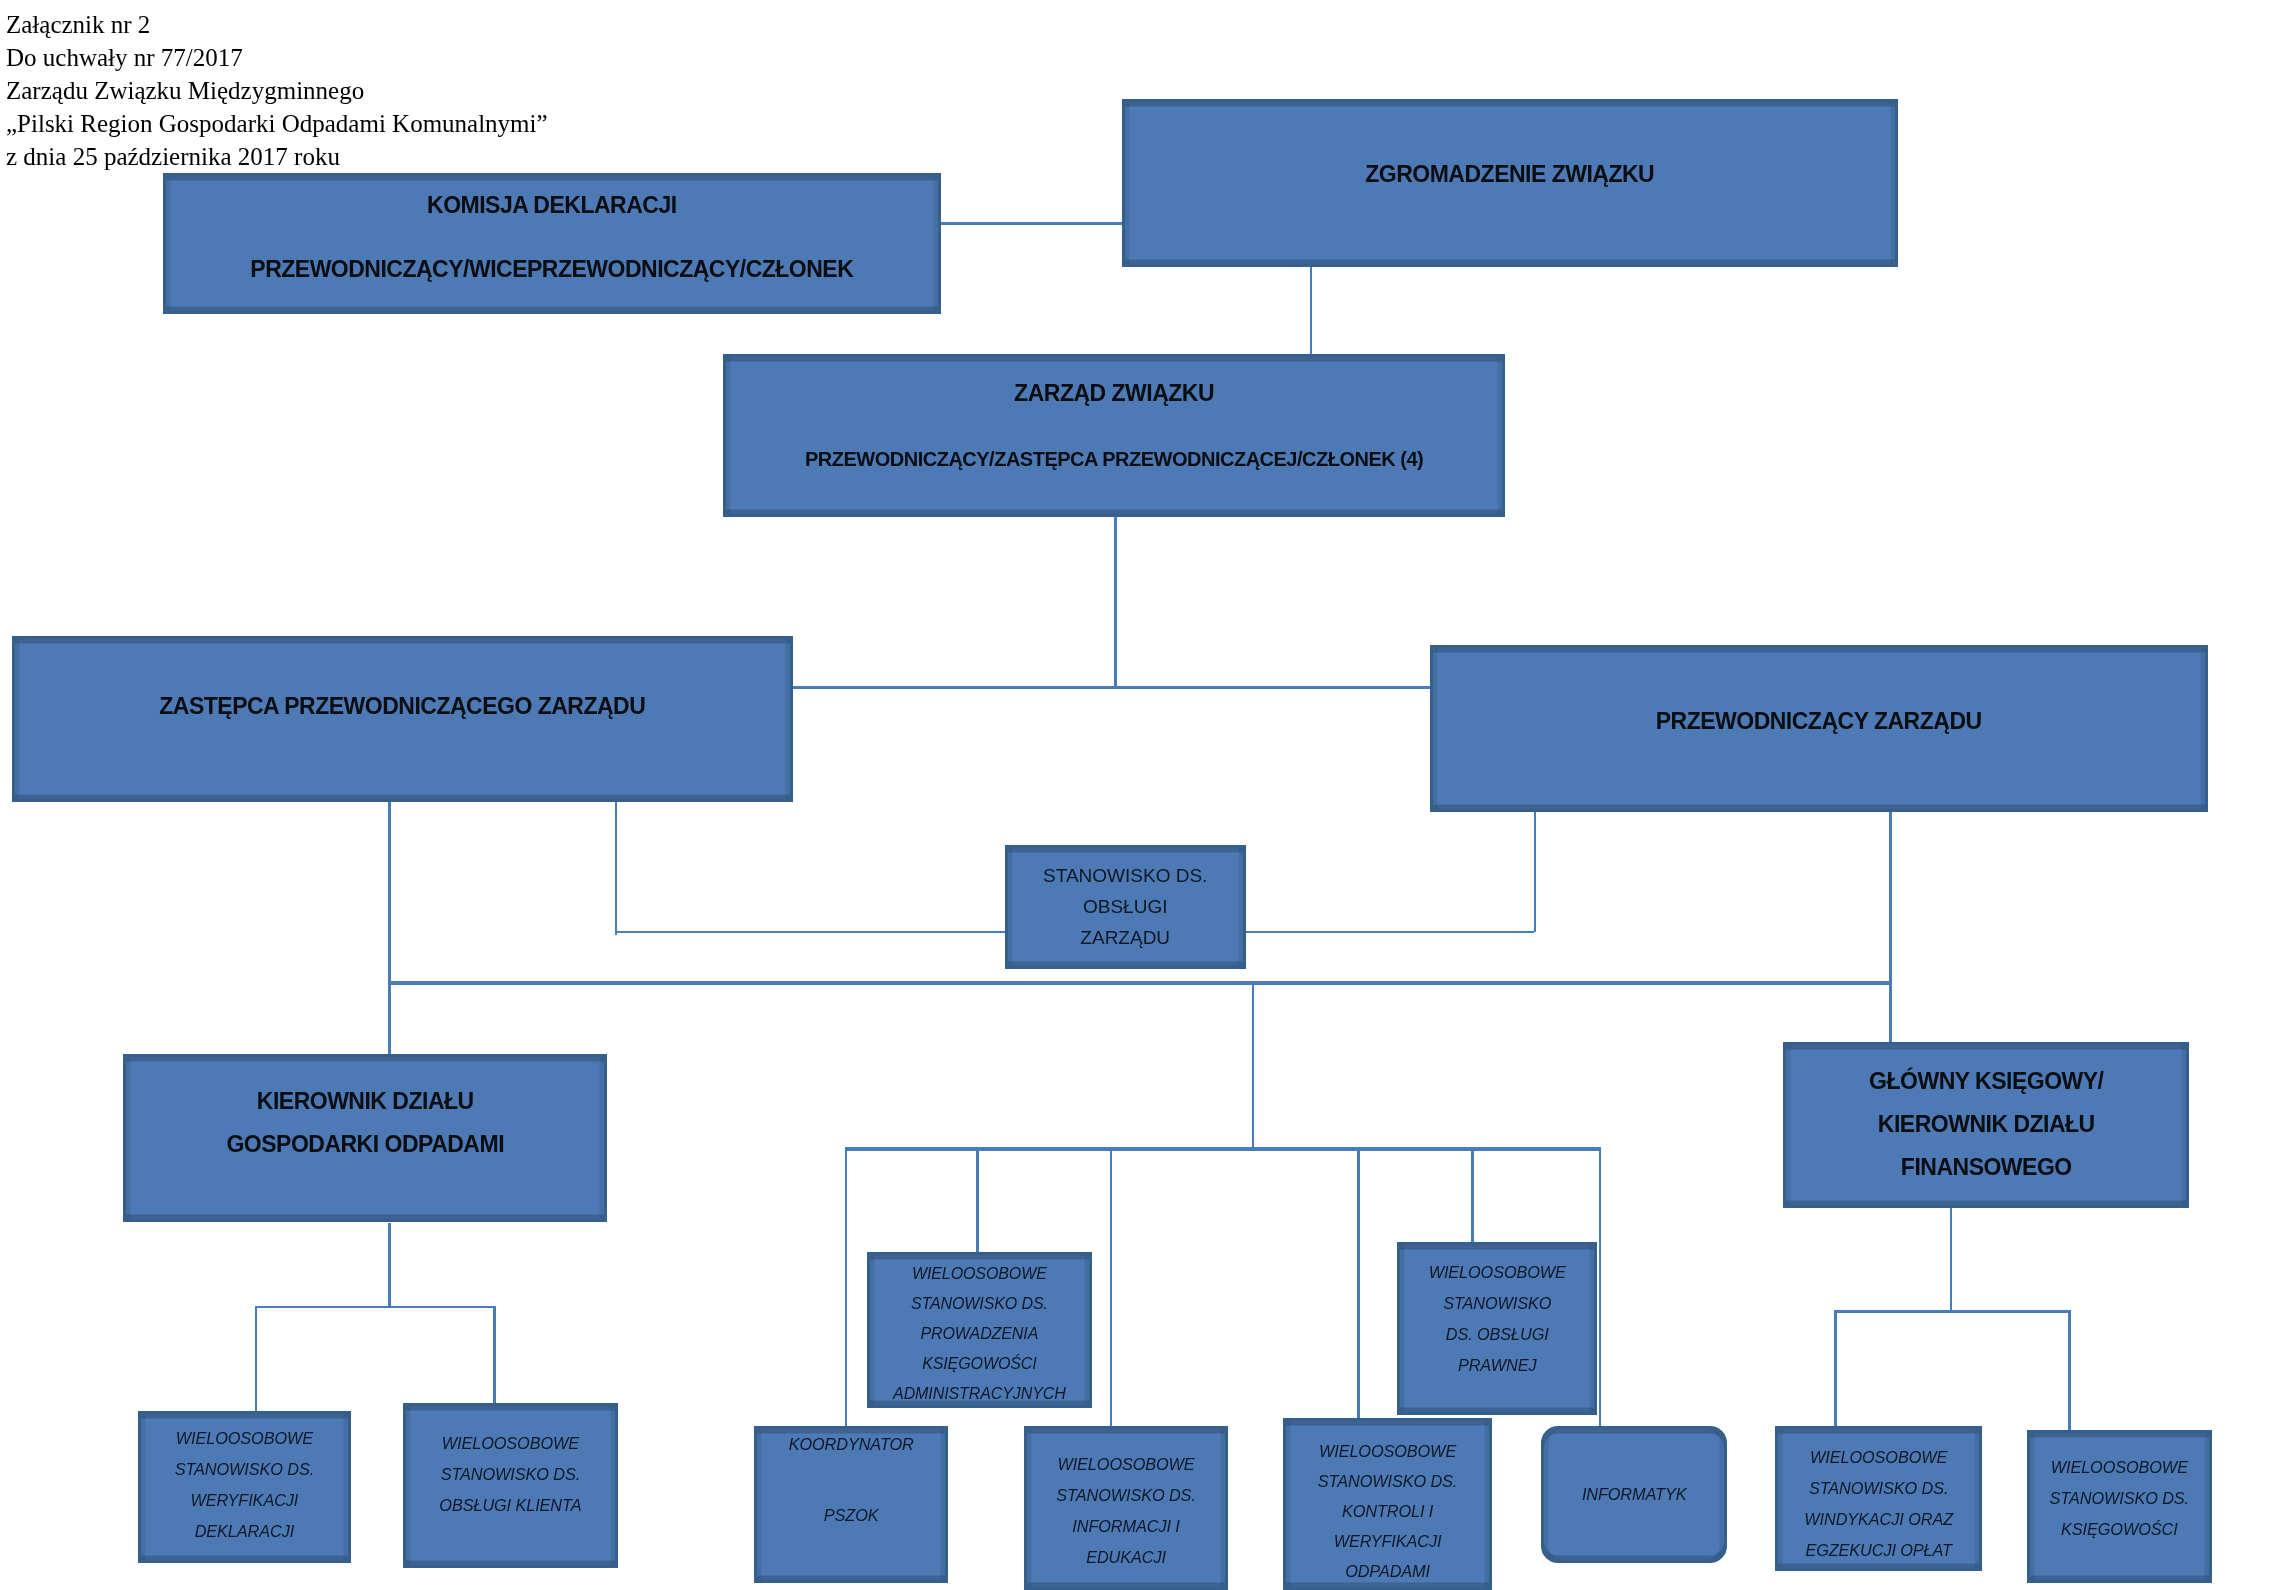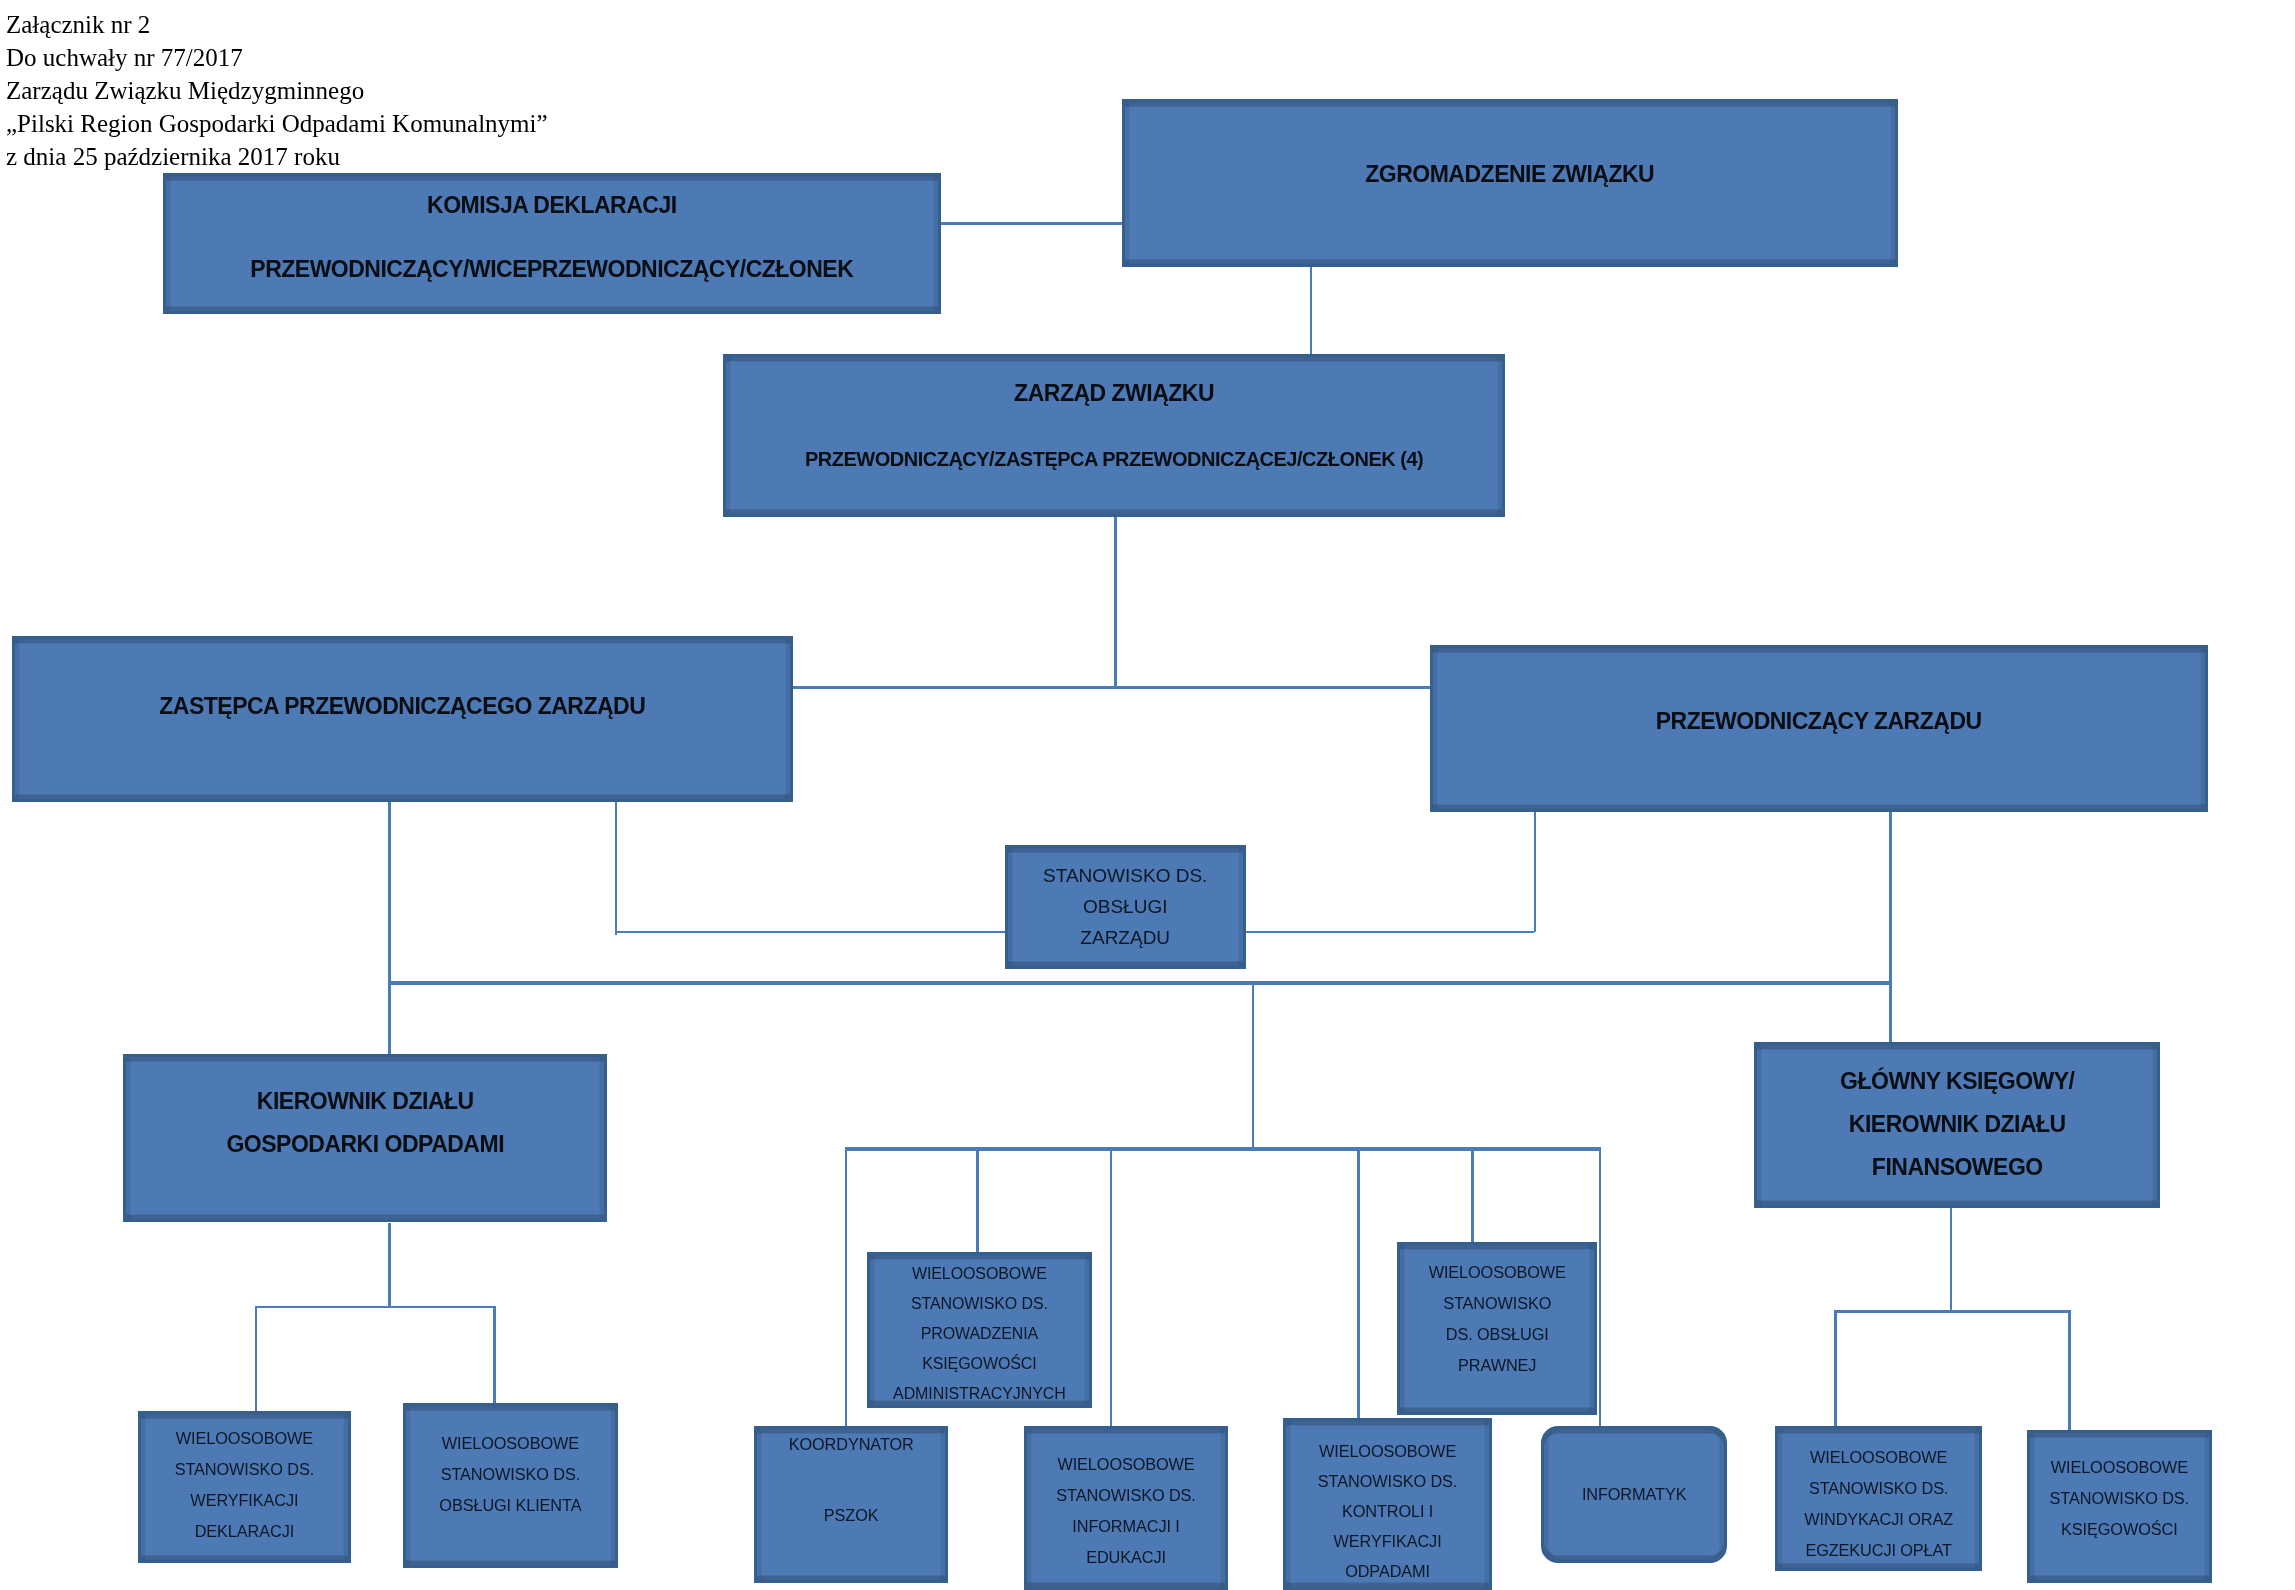--- a/index.html
+++ b/index.html
@@ -20,33 +20,33 @@
     position:absolute;box-sizing:border-box;
     background:#4d7ab4;border:3.5px solid #35608d;
     display:flex;flex-direction:column;align-items:center;justify-content:center;
     text-align:center;color:#0a0d12;
     box-shadow: inset 0 4.4px 0 rgba(32,54,80,.33), inset 0 -4.4px 0 rgba(32,54,80,.33),
                 inset 4.4px 0 0 rgba(32,54,80,.16), inset -4.4px 0 0 rgba(32,54,80,.16);
   }
   .big{font-weight:700;font-size:23px;letter-spacing:-0.5px;}
   .big .ln{line-height:29px;}
   .small{font-size:16.3px;letter-spacing:-0.1px;color:#0e1726;justify-content:flex-start;}
-  .small .ln{line-height:31px;}
+  .small .ln{line-height:31px;font-style:italic;}
   .mid{font-size:19px;color:#0e1726;}
   .mid .ln{line-height:31px;}
   .n-komisja{justify-content:space-between;padding-top:15px;padding-bottom:27px;}
   .n-zarzad{justify-content:space-between;padding-top:22px;padding-bottom:40px;}
   .n-zarzad .ln:nth-child(2){font-size:20px;}
   .n-zgromadzenie{padding-bottom:16px;align-items:center;}
   .n-zastepca{padding-bottom:25px;}
   .n-przewodniczacy{padding-bottom:13px;}
   .n-kierownik .ln{line-height:43px;}
   .n-kierownik{padding-bottom:30px;}
   .n-glowny .ln{line-height:43px;}
-  .n-glowny{padding-bottom:0;}
+  .n-glowny{padding-bottom:0;margin-left:29px;}
   .n-admin{padding-top:4px;font-size:16px;}
   .n-admin .ln{line-height:30px;}
   .n-prawnej{padding-top:12px;}
   .n-weryfikacji{padding-top:9px;}
   .n-klienta{padding-top:22px;}
   .n-koordynator{gap:40px;}
   .n-informacji{padding-top:20px;}
   .n-kontroli{padding-top:15px;}
   .n-kontroli .ln{line-height:30px;}
   .n-informatyk{justify-content:center;border-radius:17px;}

